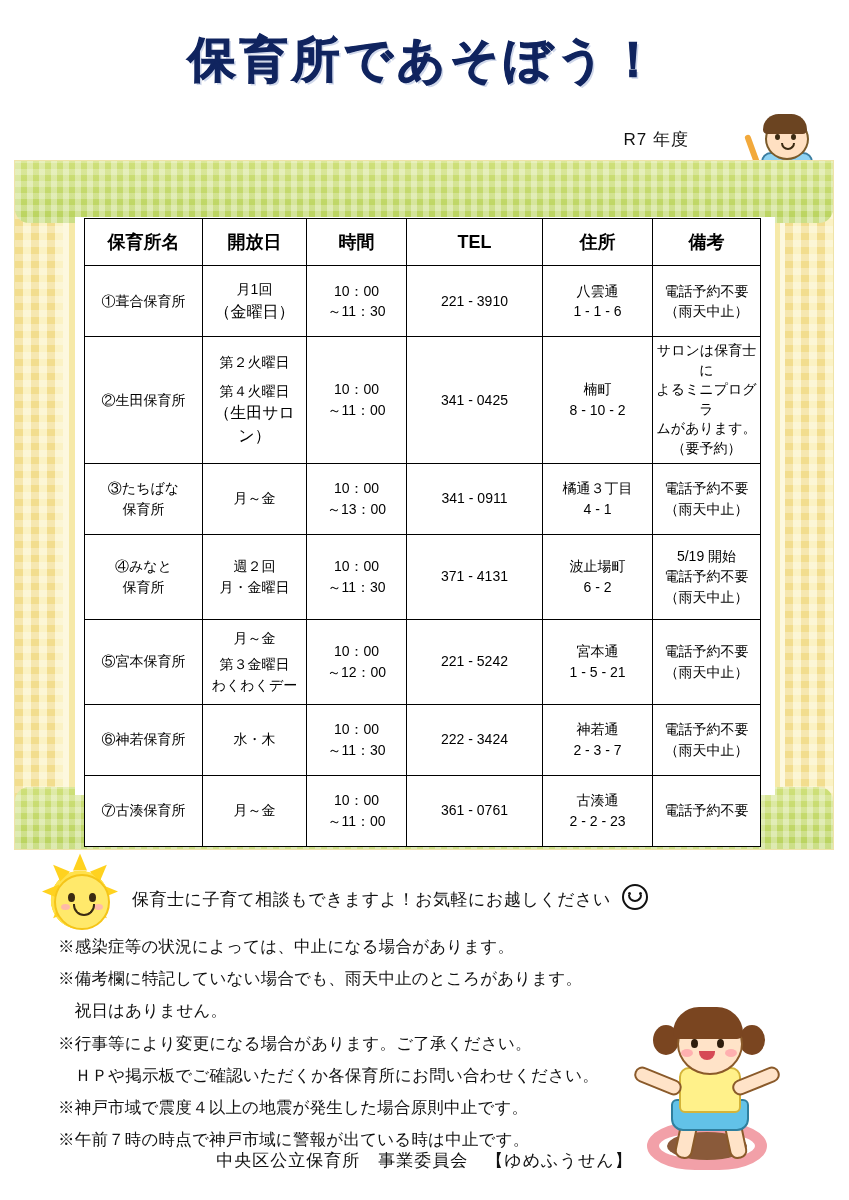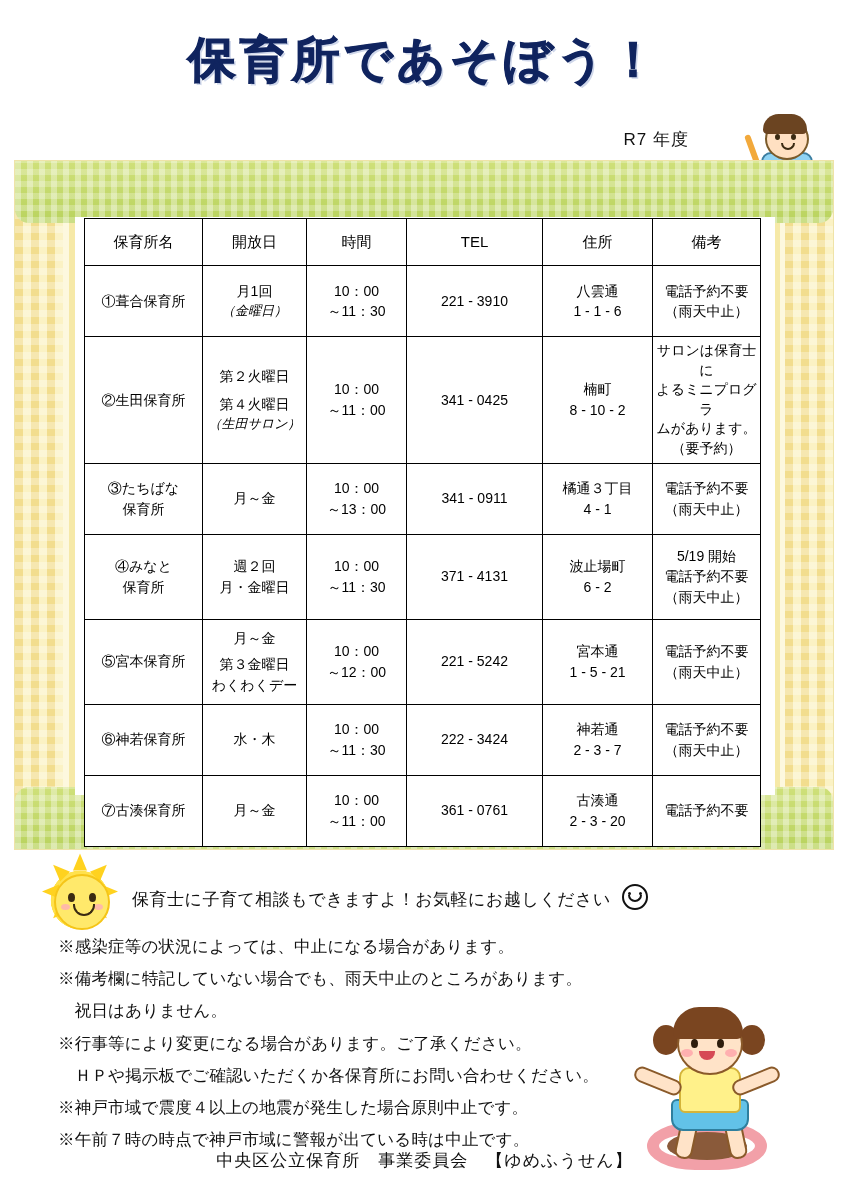--- a/index.html
+++ b/index.html
@@ -106,32 +106,32 @@
     border: 1px solid #000;
     text-align: center;
     vertical-align: middle;
     font-size: 14px;
     line-height: 1.45;
     padding: 4px 2px;
     color: #000;
   }
   table.schedule th {
     height: 38px;
-    font-weight: normal;
-    font-size: 15px;
+    font-weight: bold;
+    font-size: 18px;
     text-align: center;
   }
   .col-name   { width: 118px; }
   .col-days   { width: 104px; }
   .col-time   { width: 100px; }
   .col-tel    { width: 136px; }
   .col-addr   { width: 110px; }
   .col-note   { width: 108px; }
 
-  .cell-sub { font-size: 13px; font-style: italic; }
+  .cell-sub { font-size: 16px; }
   .cell-note-small { font-size: 14px; line-height: 1.4; }
   .row-h-2 td { height: 62px; }
   .row-h-3 td { height: 76px; }
 
   .stack { display: block; }
   .stack span { display: block; }
 
   
   .sun {
     position: absolute;
@@ -711,21 +711,21 @@
       <td>
         <span class="stack">
           <span>10：00</span>
           <span>～11：00</span>
         </span>
       </td>
       <td>361 - 0761</td>
       <td>
         <span class="stack">
           <span>古湊通</span>
-          <span>2 - 3 - 20</span>
+          <span>2 - 2 - 23</span>
         </span>
       </td>
       <td>電話予約不要</td>
     </tr>
   </tbody>
 </table>
 
 <div class="sun">
   <div class="sun-rays">
     <div class="ray" style="transform: translate(-50%,-50%) rotate(0deg) translateY(-38px)"></div>

